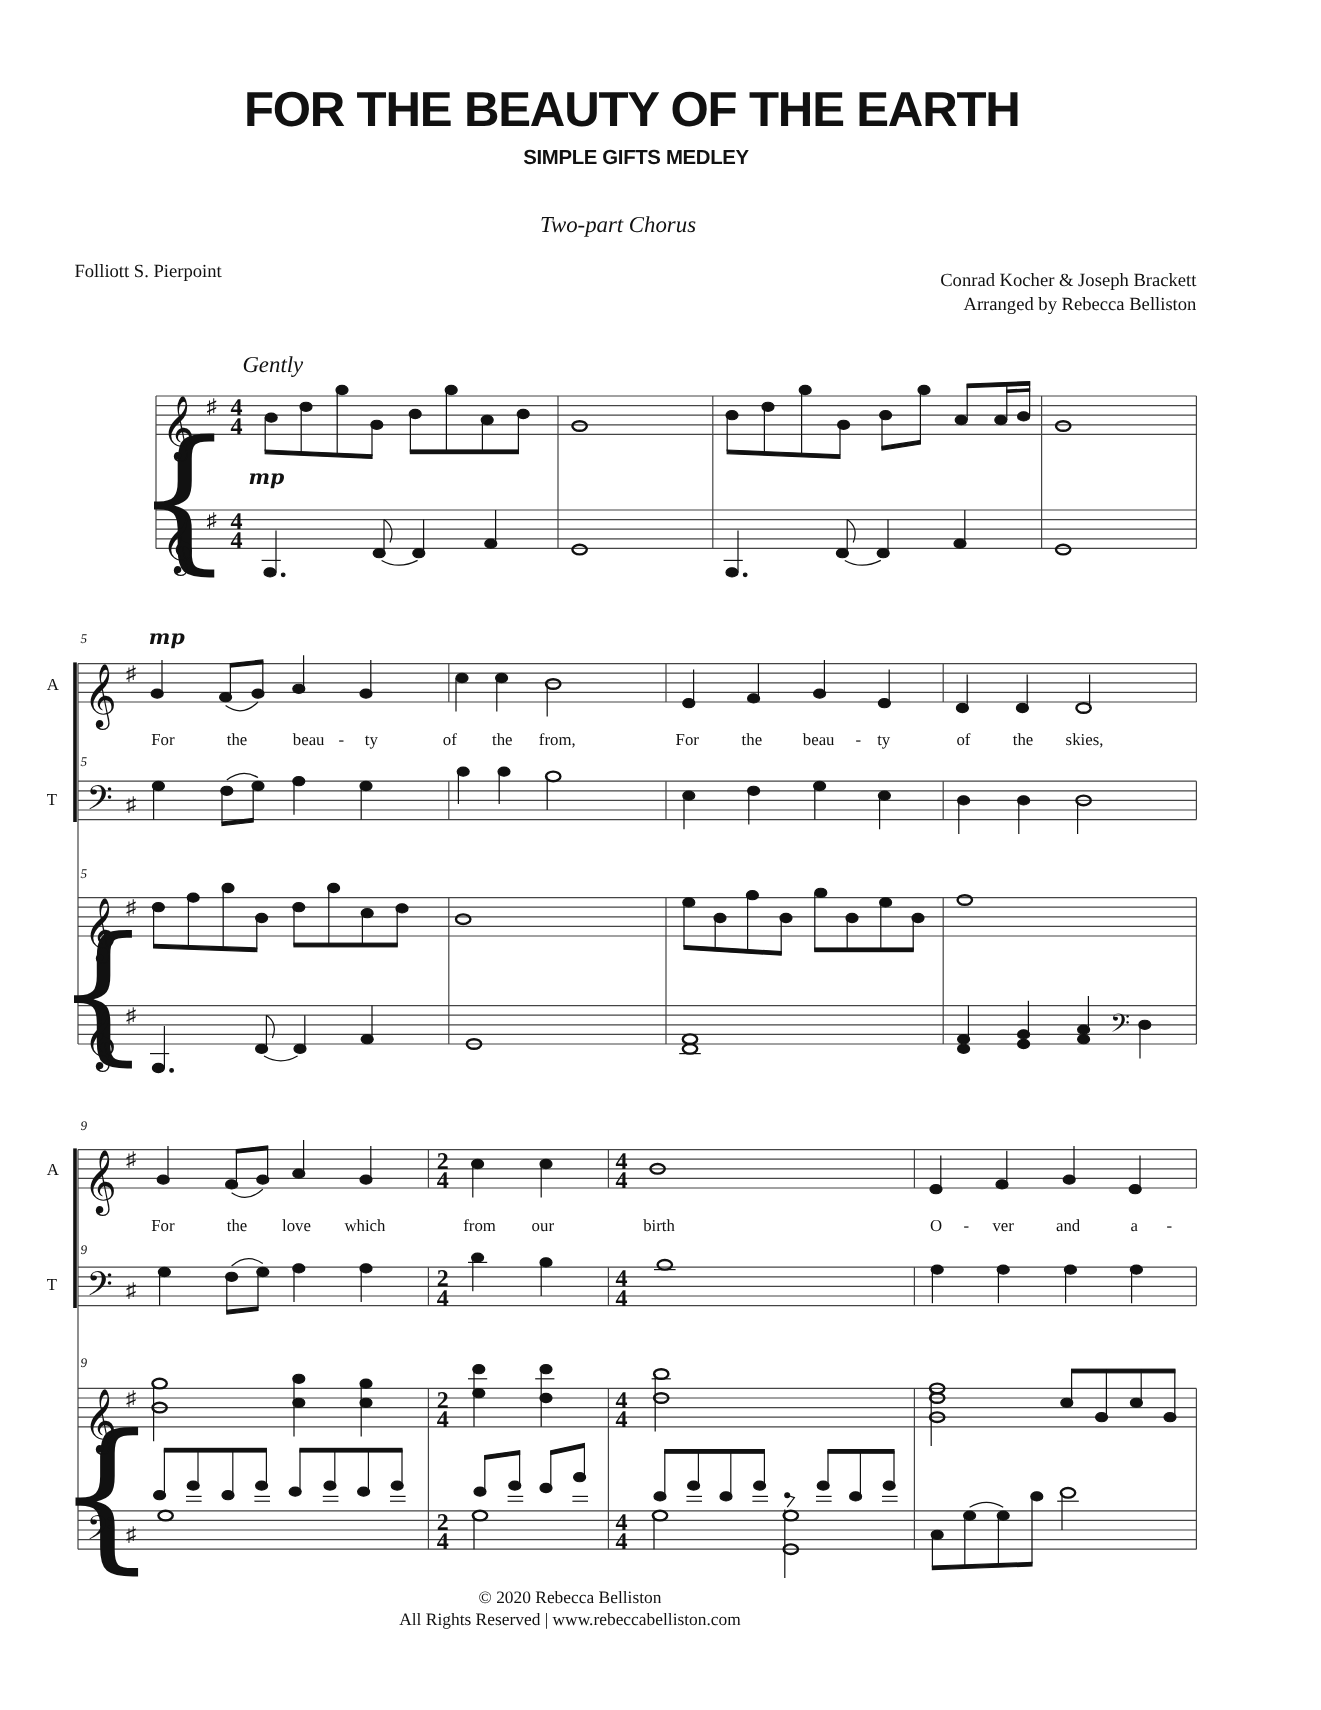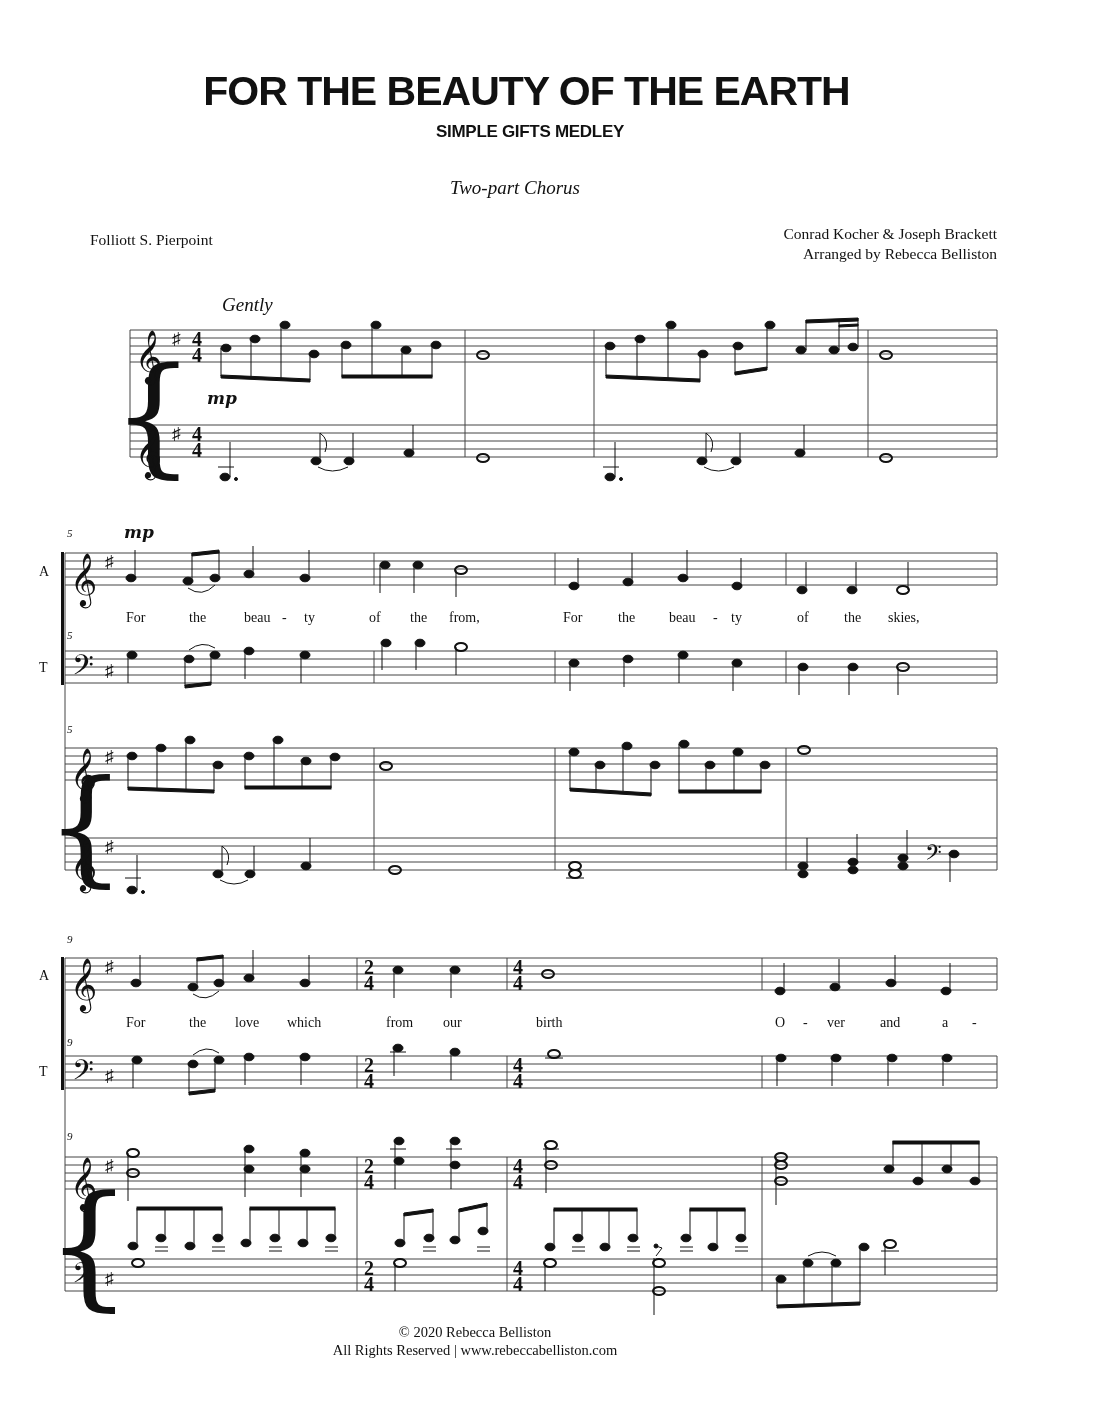--- a/index.html
+++ b/index.html
@@ -1,23 +1,23 @@
 <!DOCTYPE html>
 <html><head>
 <meta charset="utf-8">
 <style>
   html, body { margin:0; padding:0; background:#ffffff; }
   body { width:1101px; height:1425px; position:relative; overflow:hidden; font-family:"Liberation Serif", serif; color:#111; }
   .abs { position:absolute; }
   .title { left:0; width:1053px; top:68px; text-align:center; font-family:"Liberation Sans", sans-serif; font-weight:bold; font-size:41px; letter-spacing:-1px; }
   .subtitle { left:0; width:1060px; top:122px; text-align:center; font-family:"Liberation Sans", sans-serif; font-weight:bold; font-size:17px; letter-spacing:-0.3px; }
   .voicing { left:0; width:1030px; top:175px; text-align:center; font-style:italic; font-size:19px; line-height:25px; }
-  .lyricist { left:62px; top:231px; font-size:15.5px;margin-left:28px; }
+  .lyricist { left:62px; top:218px; font-size:15.5px; }
   .composer { right:104px; top:224px; text-align:right; font-size:15.5px; line-height:20px; }
-  .tempo { left:202px; top:294px; font-style:italic; font-size:19px;margin-left:20px; }
+  .tempo { left:202px; top:294px; font-style:italic; font-size:19px; }
   .footer { left:0; width:950px; top:1323px; text-align:center; font-size:14.5px; line-height:18px; }
   .lyric { font-size:14px; position:absolute; }
   .partlabel { font-size:14px; position:absolute; }
   svg { position:absolute; left:0; top:0; }
   .dyn { font-family:"DejaVu Serif", serif; font-style:italic; font-weight:bold; font-size:17px; position:absolute; }
   .mnum { font-style:italic; font-size:11px; position:absolute; }
 </style>
 </head>
 <body>
 

